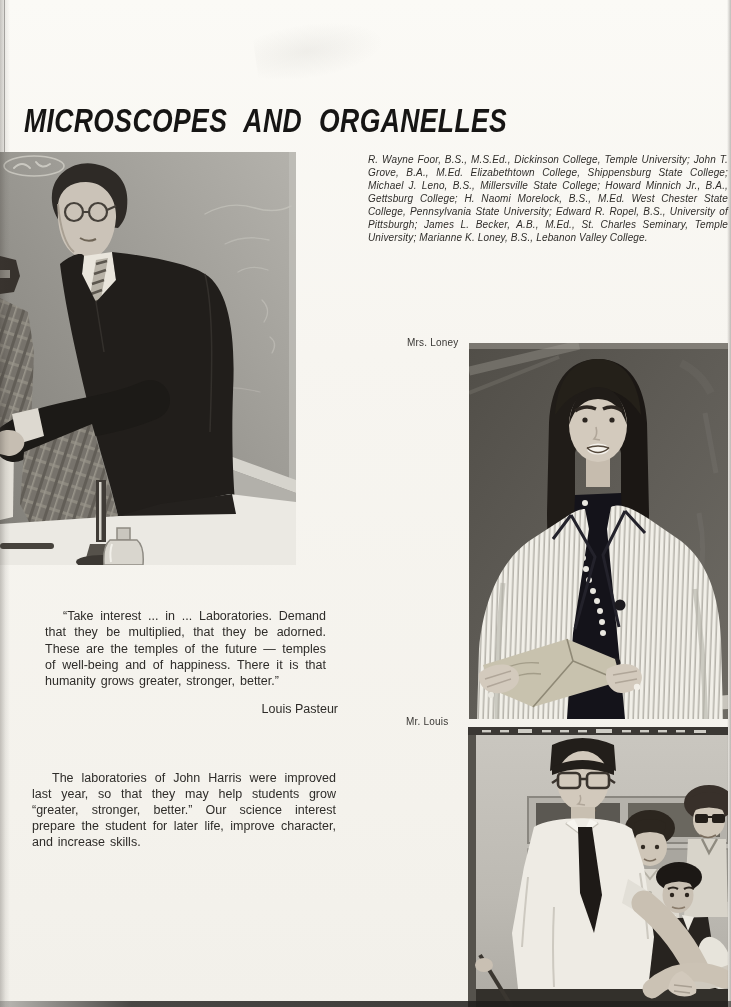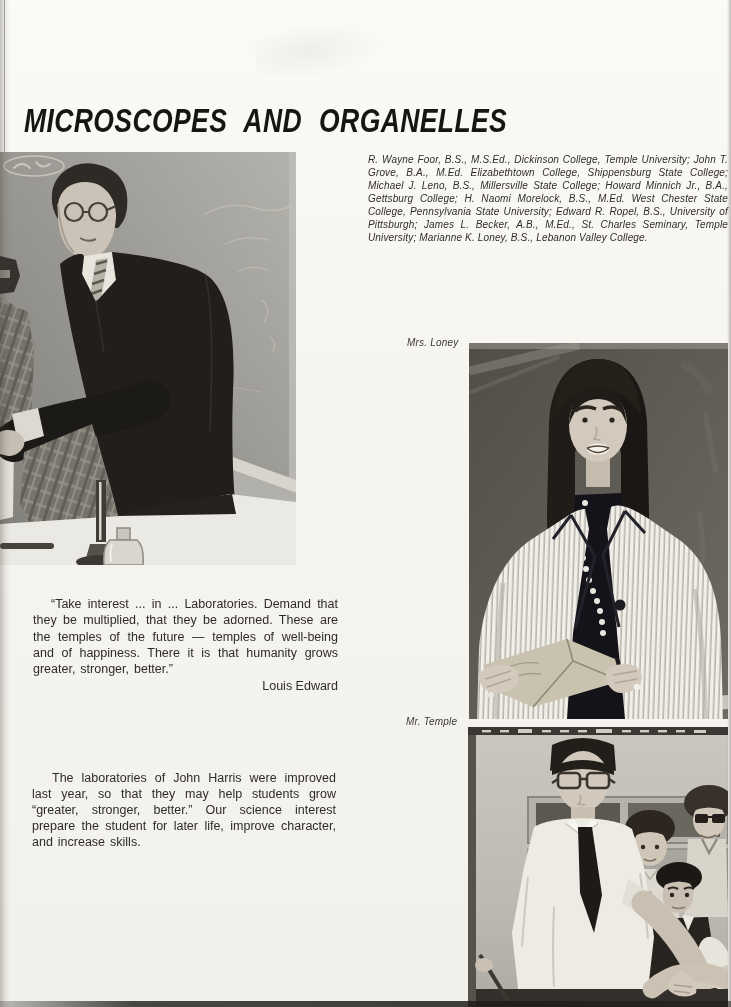--- a/index.html
+++ b/index.html
@@ -26,26 +26,26 @@
     color:#161514;transform:scaleX(.78);transform-origin:left top;
   }
   
   .credits{
     position:absolute;left:368px;top:143px;width:360px;
     font-size:10px;line-height:13px;font-style:italic;letter-spacing:.15px;
     text-align:justify;color:#2f2d2a;
   }
   
   .quote{position:absolute;left:33px;top:596px;width:305px;font-size:12.5px;line-height:16.3px;color:#2e2c29;}
-  .quote p{margin:0;text-align:justify;text-indent:18px;word-spacing:1.5px;}
+  .quote p{margin:12px;text-align:justify;text-indent:18px;word-spacing:1.5px;}
   .quote .attr{text-align:right;margin-top:1px;}
   .bodycopy{position:absolute;left:32px;top:770px;width:304px;font-size:12.5px;line-height:16px;color:#2e2c29;}
   .bodycopy p{margin:0;text-align:justify;text-indent:20px;word-spacing:1.5px;}
   
-  .caption{position:absolute;font-size:10px;font-style:italic;color:#3a3835;letter-spacing:.2px;}
+  .caption{position:absolute;font-size:10px;color:#3a3835;letter-spacing:.2px;}
   .cap-loney{left:407px;top:337px;}
   .cap-becker{left:406px;top:716px;}
   
   .photo{position:absolute;overflow:hidden;background:#9a9892;}
   .photo svg{display:block;}
   .ph1{left:0;top:152px;width:296px;height:413px;}
   .ph2{left:469px;top:343px;width:259px;height:376px;}
   .ph3{left:468px;top:727px;width:260px;height:280px;}
 </style>
 </head>
@@ -143,25 +143,25 @@
       <g>
         <rect x="117" y="376" width="13" height="12" fill="#c9c6be" stroke="#8e8b83" stroke-width="1.5"></rect>
         <path d="M110,388 L137,388 C142,392 144,400 143,413 L104,413 C103,400 105,392 110,388 Z" fill="#d9d6ce" stroke="#8e8b83" stroke-width="1.5"></path>
         <path d="M112,392 C110,398 110,404 111,410" stroke="#f2f0ea" stroke-width="2" fill="none"></path>
       </g>
     </svg>
   </div>
 
   <div class="quote">
     <p>“Take interest ... in ... Laboratories. Demand that they be multiplied, that they be adorned. These are the temples of the future — temples of well-being and of happiness. There it is that humanity grows greater, stronger, better.”</p>
-    <div class="attr">Louis Edward</div>
+    <div class="attr">Louis Pasteur</div>
   </div>
 
   <div class="caption cap-loney">Mrs. Loney</div>
-  <div class="caption cap-becker">Mr. Temple</div>
+  <div class="caption cap-becker">Mr. Louis</div>
 
   <div class="photo ph2">
     <svg width="259" height="376" viewBox="0 0 259 376" xmlns="http://www.w3.org/2000/svg">
       <defs>
         <linearGradient id="board2" x1="0" y1="0" x2="1" y2="1">
           <stop offset="0" stop-color="#514e48"></stop>
             <stop offset=".55" stop-color="#615e58"></stop>
             <stop offset="1" stop-color="#6e6b64"></stop>
         </linearGradient>
         <pattern id="pinstripe" width="5" height="8" patternUnits="userSpaceOnUse" patternTransform="rotate(2)">

